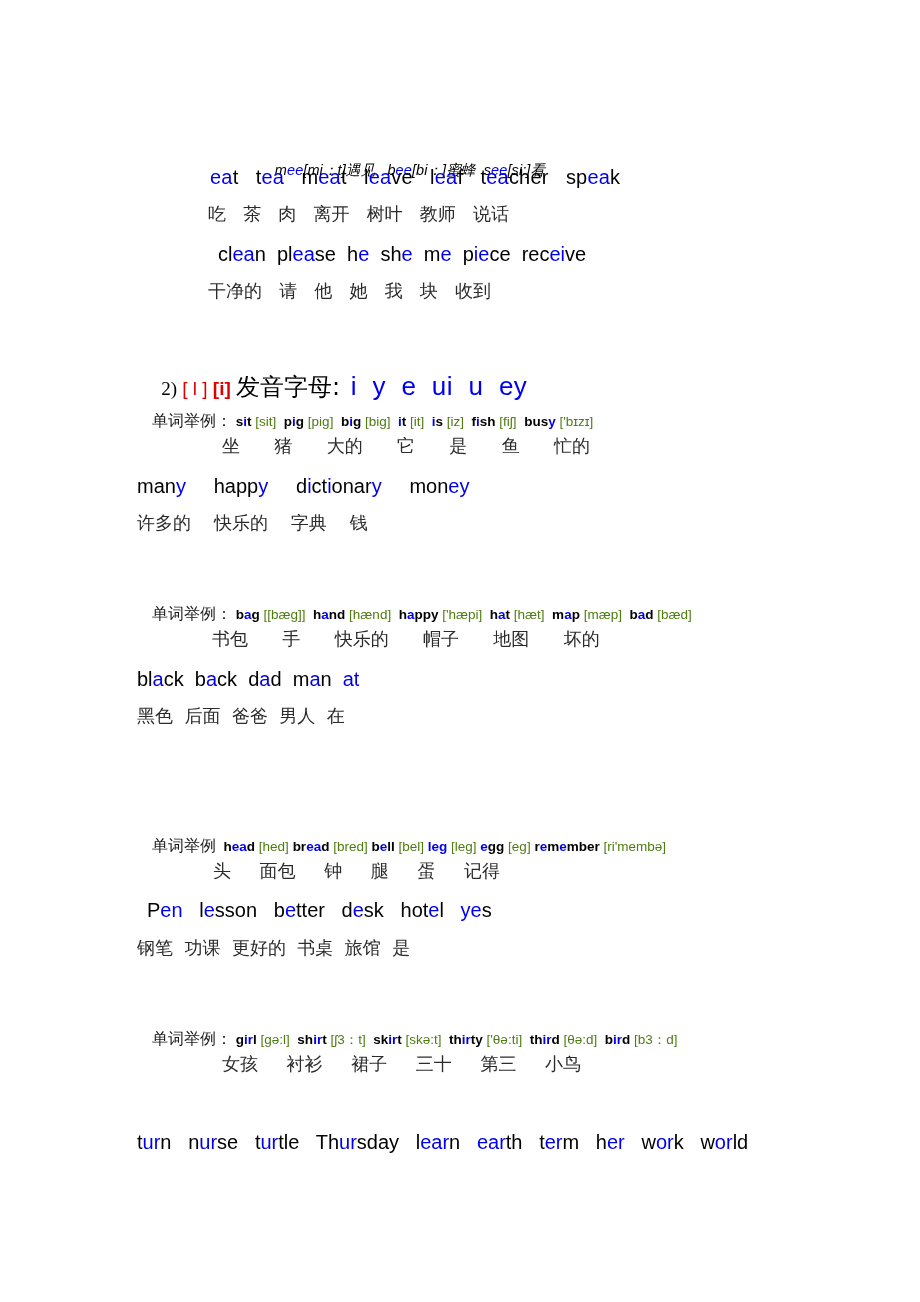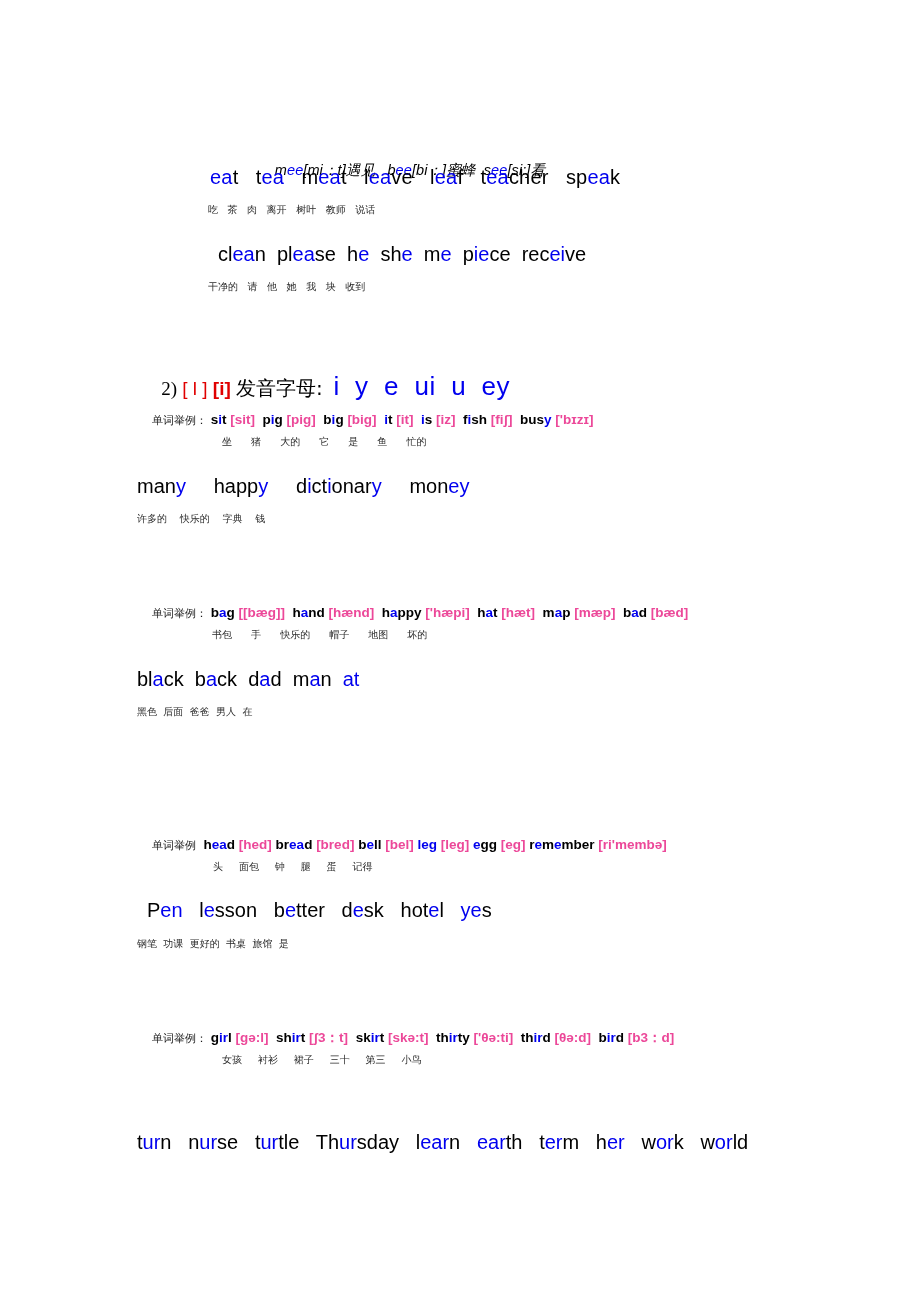--- a/index.html
+++ b/index.html
@@ -54,60 +54,60 @@
     font-size: 19px;
   }
   .sec-head .ipa-thin {
     color: #e00000;
     font-weight: normal;
     font-size: 19px;
   }
   .sec-head .cnlabel {
     font-family: "DejaVu Sans", "Liberation Sans", sans-serif;
     color: #000;
-    font-size: 20px;
+    font-size: 24px;
   }
   .sec-head .letters {
     color: #0000ee;
     font-size: 26px;
     letter-spacing: 0.5px;
   }
 
   
   .ex-line {
     font-size: 13.5px;
     white-space: pre;
   }
   .ex-line .lead {
     font-family: "DejaVu Sans", "Liberation Sans", sans-serif;
     color: #1a1a1a;
-    font-size: 11px;
+    font-size: 16px;
   }
   .ex-line .w {
     font-weight: bold;
     color: #000;
   }
   .ex-line .ph {
-    color: #ec4899;
-    font-weight: bold;
+    color: #4d7c0f;
+    font-weight: normal;
   }
   .ex-line .w .blue { color: #0000ee; }
 
   
   .word-row {
     font-size: 20px;
     white-space: pre;
     color: #000;
     text-align: right;
   }
 
   
   .gloss-row {
     font-family: "DejaVu Sans", "Liberation Sans", sans-serif;
-    font-size: 10px;
+    font-size: 18px;
     color: #2b2b2b;
     white-space: pre;
   }
 </style>
 </head>
 <body>
 
 <div class="page">
 
   <div class="line top-block" style="left:250px; top:128px;font-style:italic;">

